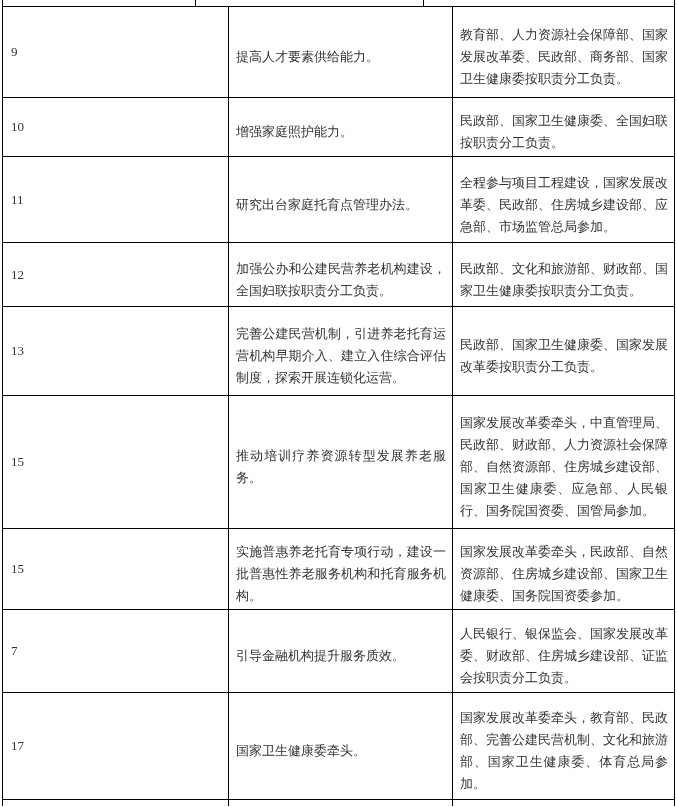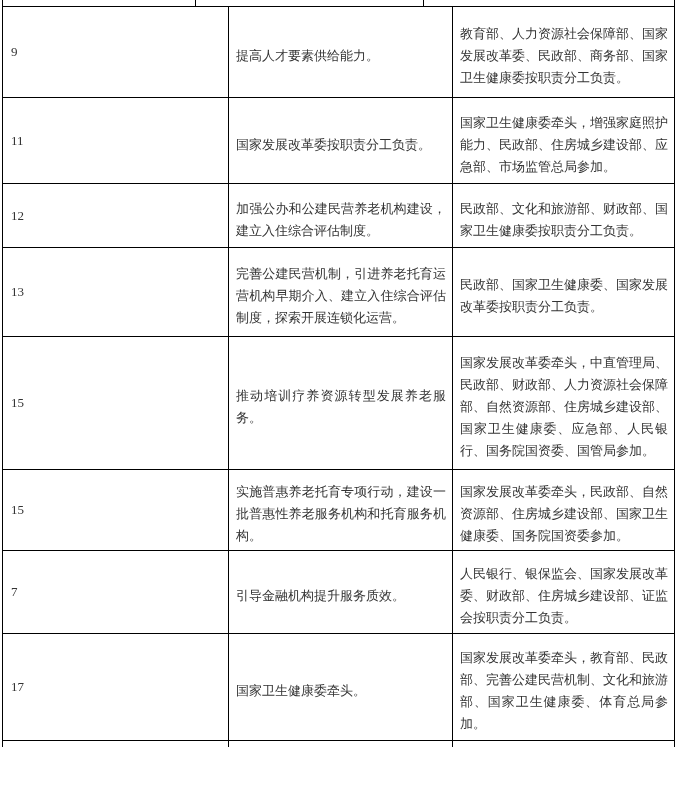--- a/index.html
+++ b/index.html
@@ -38,21 +38,20 @@
     margin-top: -1px;
   }
   .t-main td.cell-num {
     padding: 0 4px 0 8px;
     text-align: left;
   }
   .t-main td.cell-task,
   .t-main td.cell-dept {
     padding: 12px 6px 2px 7px;
     text-align: justify;
-    font-family: Liberation Mono, monospace;
   }
   
   .t-bottom {
     margin-top: -1px;
   }
   .t-bottom td {
     height: 4px;
     border-bottom: none;
   }
 </style>
@@ -83,30 +82,35 @@
         <col style="width:222px">
       </colgroup>
 
     <tbody>
         <tr style="height:91px">
       <td class="cell-num">9</td>
       <td class="cell-task">提高人才要素供给能力。</td>
       <td class="cell-dept">教育部、人力资源社会保障部、国家发展改革委、民政部、商务部、国家卫生健康委按职责分工负责。</td>
     </tr>
 
+    <tr style="height:58px">
+      <td class="cell-num">10</td>
+      <td class="cell-task">增强家庭照护能力。</td>
+      <td class="cell-dept">民政部、国家卫生健康委、全国妇联按职责分工负责。</td>
+    </tr>
 
     <tr style="height:86px">
       <td class="cell-num">11</td>
-      <td class="cell-task">国家发展改革委按职责分工负责。</td>
-      <td class="cell-dept">国家卫生健康委牵头，增强家庭照护能力、民政部、住房城乡建设部、应急部、市场监管总局参加。</td>
+      <td class="cell-task">研究出台家庭托育点管理办法。</td>
+      <td class="cell-dept">全程参与项目工程建设，国家发展改革委、民政部、住房城乡建设部、应急部、市场监管总局参加。</td>
     </tr>
 
     <tr style="height:64px">
       <td class="cell-num">12</td>
-      <td class="cell-task">加强公办和公建民营养老机构建设，建立入住综合评估制度。</td>
+      <td class="cell-task">加强公办和公建民营养老机构建设，全国妇联按职责分工负责。</td>
       <td class="cell-dept">民政部、文化和旅游部、财政部、国家卫生健康委按职责分工负责。</td>
     </tr>
 
     <tr style="height:89px">
       <td class="cell-num">13</td>
       <td class="cell-task">完善公建民营机制，引进养老托育运营机构早期介入、建立入住综合评估制度，探索开展连锁化运营。</td>
       <td class="cell-dept">民政部、国家卫生健康委、国家发展改革委按职责分工负责。</td>
     </tr>
 
     <tr style="height:133px">

